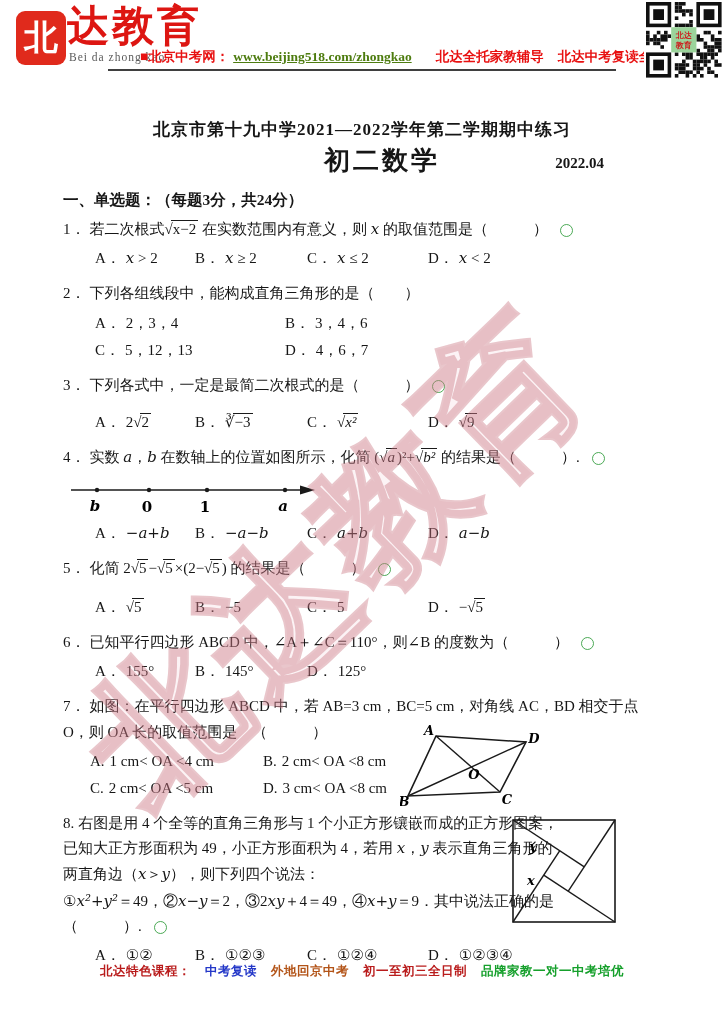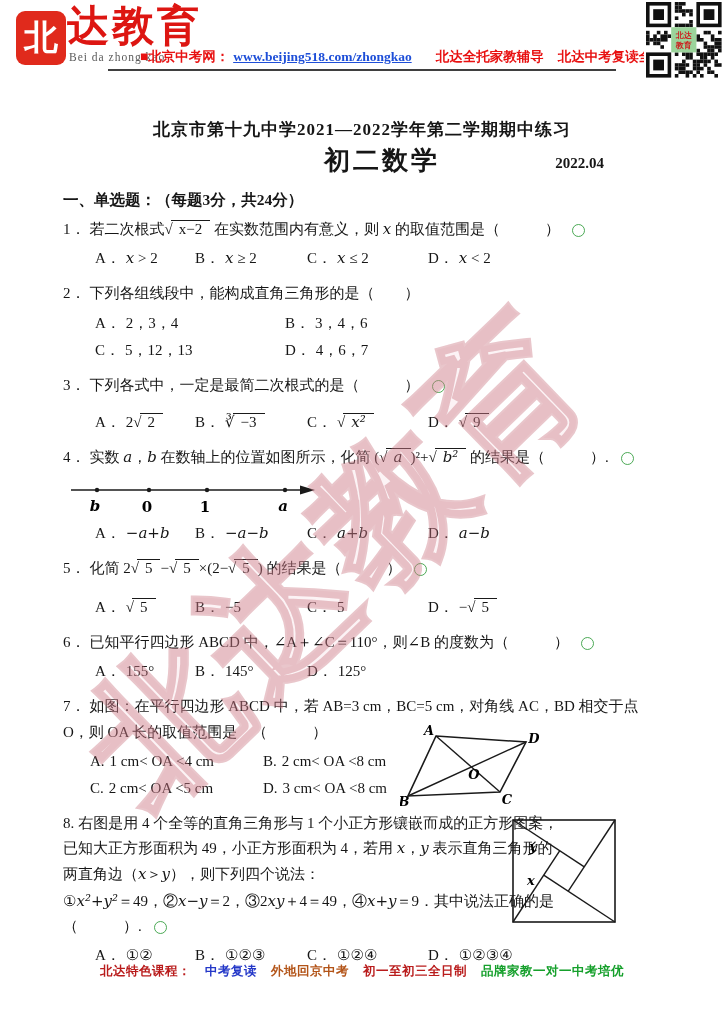--- a/index.html
+++ b/index.html
@@ -9,21 +9,21 @@
   }
   
   .header{position:relative;height:94px;}
   .seal{position:absolute;left:18px;top:13px;width:46px;height:50px;background:#e02a1c;
         border-radius:7px;color:#fff;display:flex;align-items:center;justify-content:center;
         font-size:34px;font-weight:bold;box-shadow:0 0 0 2px #e02a1c;}
   .brand{position:absolute;left:67px;top:-2px;font-size:42px;font-weight:bold;color:#dd1612;
          letter-spacing:3px;font-family:"DejaVu Serif",serif;}
   .logo-sub{position:absolute;left:69px;top:51px;font-size:11.5px;color:#5a5a5a;letter-spacing:1px;}
   .infoline{position:absolute;left:140px;top:48px;font-size:13.5px;font-weight:bold;color:#e81111;white-space:nowrap;}
-  .infoline .url{color:#1d4ed8;text-decoration:underline;margin:0 10px 0 4px;}
+  .infoline .url{color:#4d7c0f;text-decoration:underline;margin:0 10px 0 4px;}
   .infoline .gap{display:inline-block;width:14px;}
   .hrule{position:absolute;left:108px;top:69px;width:508px;height:2px;background:#3f3f3f;}
   .qr{position:absolute;right:0;top:0;width:80px;height:80px;}
   
   .title1{text-align:center;font-size:17px;font-weight:bold;margin-top:24px;letter-spacing:1px;}
   .titlerow{position:relative;text-align:center;margin-top:2px;height:38px;padding-left:40px;}
   .title2{font-size:26px;font-weight:bold;letter-spacing:3px;}
   .examdate{position:absolute;right:120px;top:12px;font-size:15px;font-weight:bold;}
   
   .content{padding:0 60px 0 63px;font-size:15px;line-height:1.68;}
@@ -34,21 +34,21 @@
   .opts{margin:4px 0 10px;}
   .opts4{display:grid;grid-template-columns:100px 112px 121px 1fr;padding-left:32px;}
   .opts2{display:grid;grid-template-columns:190px 1fr;padding-left:32px;row-gap:2px;}
   .opts2.narrow{grid-template-columns:173px 1fr;padding-left:27px;}
   .olab{margin-right:5px;}
   .opt{white-space:nowrap;}
   .mi{font-style:italic;font-family:"DejaVu Serif",serif;}
   
   .sq{white-space:nowrap;display:inline-block;}
   .sqs{display:inline-block;margin-right:-2px;}
-  .sqr{display:inline-block;border-top:1.4px solid #1a1a1a;padding:0 8px;line-height:1.15;}
+  .sqr{display:inline-block;border-top:1.4px solid #1a1a1a;padding:0 2px;line-height:1.15;font-family:Liberation Serif, serif;}
   
   .gmark{display:inline-block;width:11px;height:11px;border:1.6px solid #2e9b3a;border-radius:50%;
          margin-left:12px;vertical-align:middle;opacity:.85;}
   
   .numline{display:block;margin:8px 0 0 4px;}
   .fig7{position:absolute;left:337px;top:30px;}
   .fig8{position:absolute;right:44px;top:4px;}
   .q8text{padding-right:105px;}
   
   .watermark{position:absolute;left:55px;top:330px;width:565px;height:460px;z-index:6;

